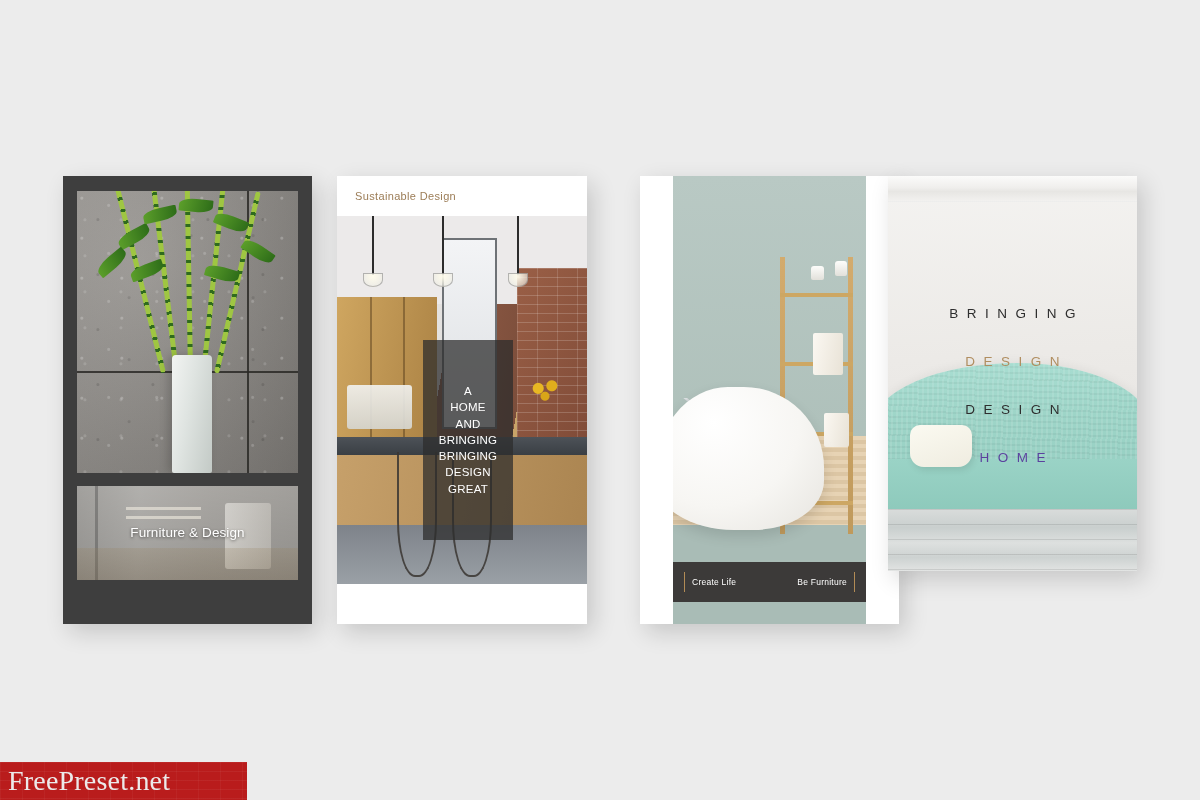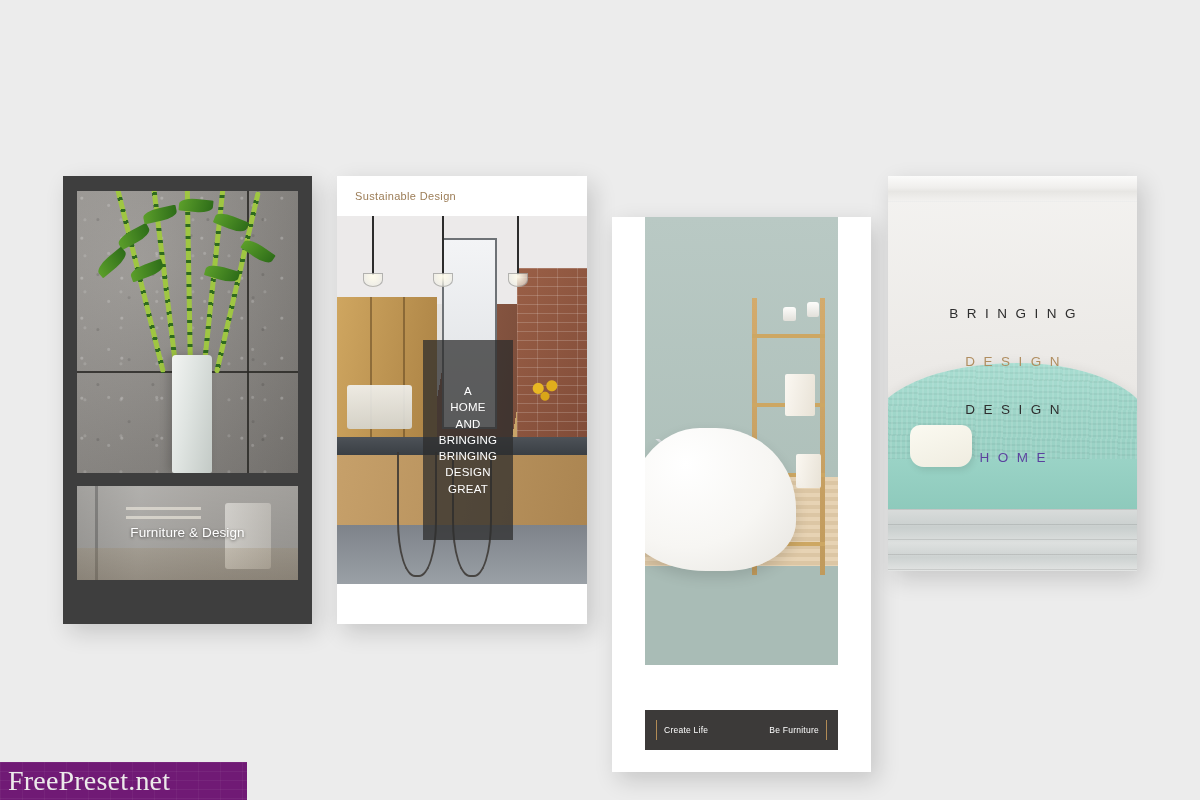--- a/index.html
+++ b/index.html
@@ -258,24 +258,23 @@
     padding-right:18px;
   }
   #card2 .c2-footnote {
     font-size:7.5px;
     letter-spacing:.3px;
     color:#8b8679;
   }
 
   
   #card3 {
-    left: 612px; top: 176px;
-    width: 259px; height: 555px;
+    left: 640px; top: 176px;
+    width: 259px; height: 448px;
     background:#ffffff;
-    margin-top:41px;
   }
   #card3 .c3-inner {
     position:absolute;
     left:33px; top:0;
     width:193px; height:448px;
     overflow:hidden;
   }
   .bath {
     position:absolute; inset:0;
     background:linear-gradient(180deg,#b9c9c4 0%,#aec0ba 62%,#a9bcb6 72%, #a9bcb6 72%);
@@ -418,21 +417,21 @@
     font-weight:400;
     margin-bottom:33px;
     text-indent:8.5px;
   }
 
   
   #watermark{
     position:absolute;
     left:0; top:762px;
     width:247px; height:38px;
-    background:#701a75;
+    background:#b91c1c;
     display:flex; align-items:center;
     padding-left:8px;
     overflow:hidden;
   }
   #watermark::before{
     content:"";
     position:absolute; inset:0;
     background-image:
       repeating-linear-gradient(to bottom, rgba(255,255,255,.05) 0 1px, transparent 1px 9px),
       repeating-linear-gradient(to right, rgba(255,255,255,.04) 0 1px, transparent 1px 22px);

